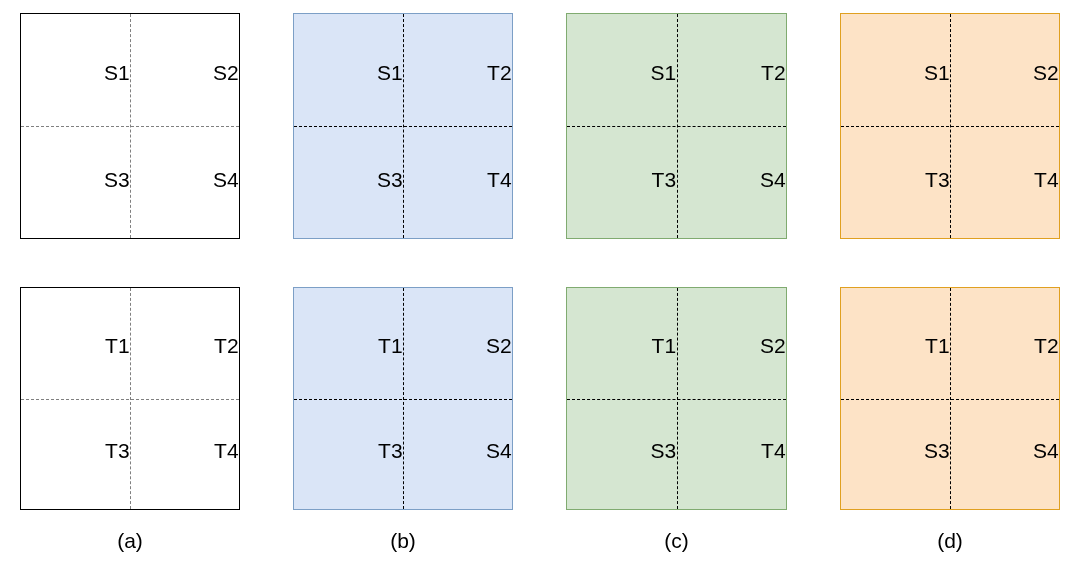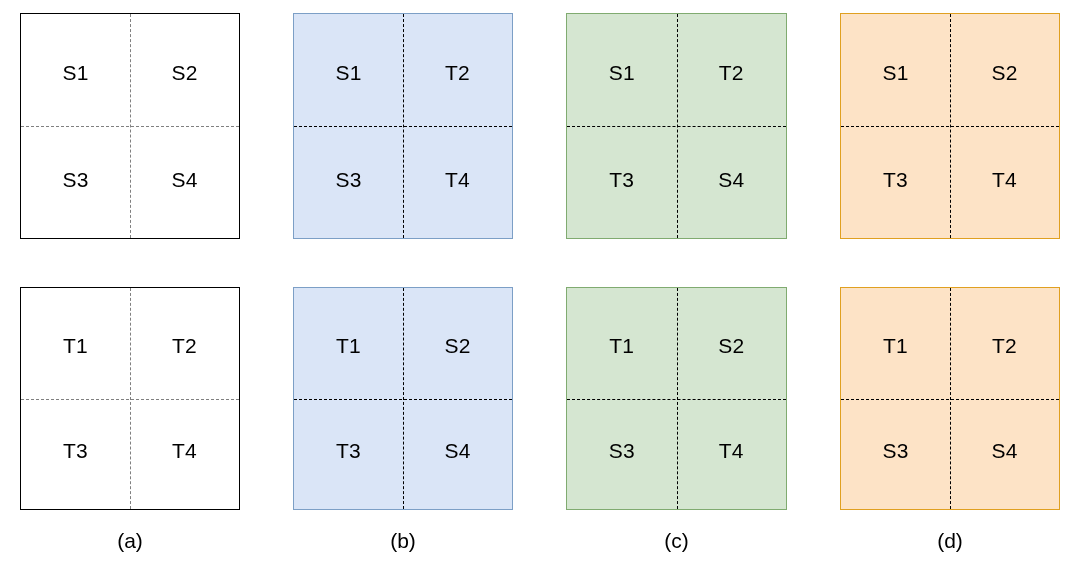--- a/index.html
+++ b/index.html
@@ -38,21 +38,21 @@
     background: #ffffff;
     display: grid;
     grid-template-columns: 1fr 1fr;
     grid-template-rows: 1fr 1fr;
   }
 
   .cell {
     position: relative;
     display: flex;
     align-items: center;
-    justify-content: center;
+    justify-content: flex-end;
     box-sizing: border-box;
   }
 
   .cell-label {
     font-size: 21px;
     line-height: 1;
     color: #000000;
     letter-spacing: 0.2px;
     transform: translateY(-12%);
   }

